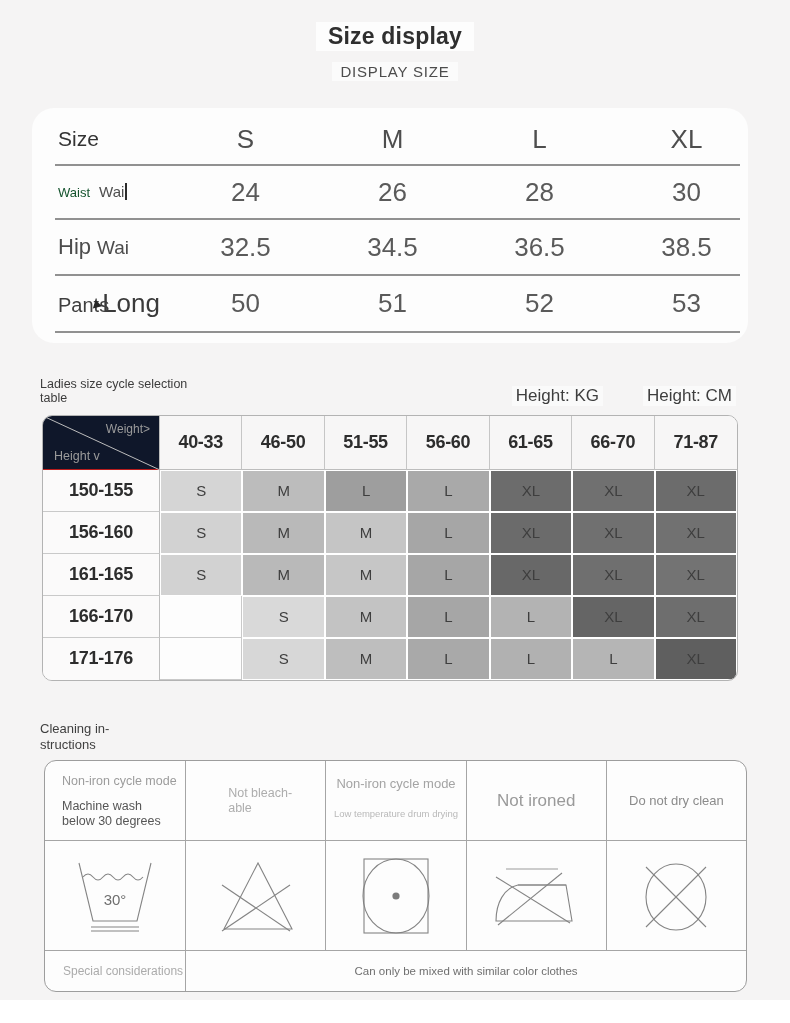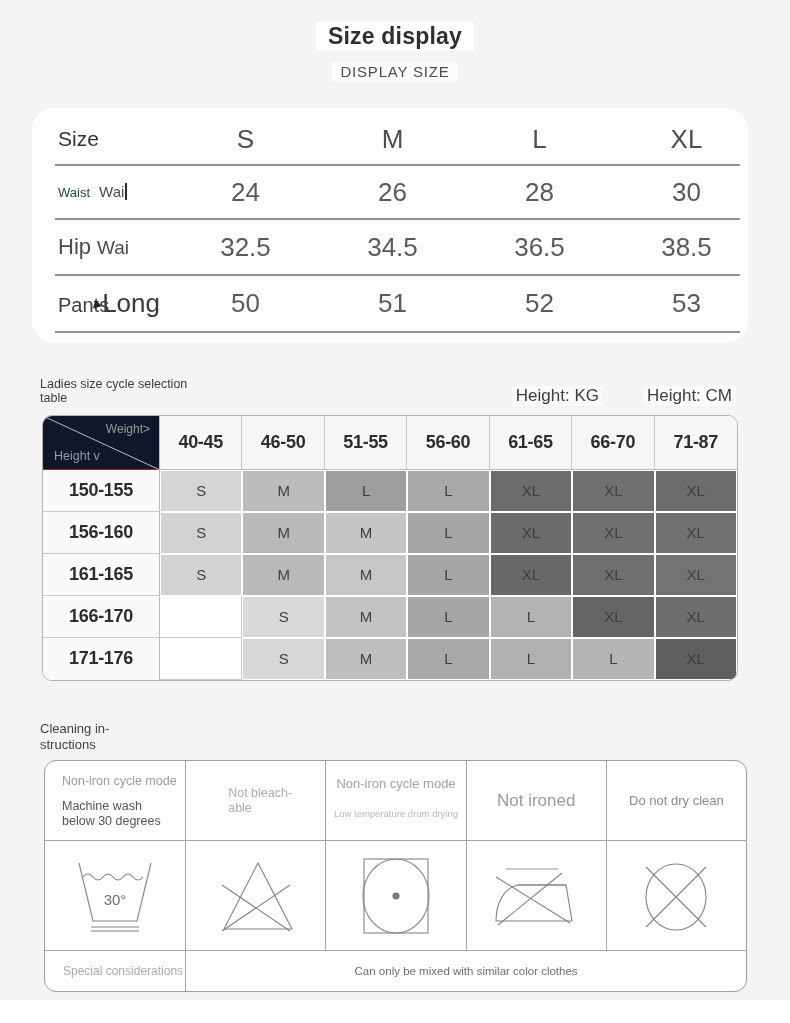--- a/index.html
+++ b/index.html
@@ -189,21 +189,21 @@
   </div>
 
   <div class="grid-table">
     <div class="g-corner">
       <svg class="diag" width="117" height="54" viewBox="0 0 117 54">
           <line x1="0" y1="0" x2="117" y2="54" stroke="#bdbdbd" stroke-width="1"></line>
         </svg>
       <span class="w-lab">Weight&gt;</span>
       <span class="h-lab">Height v</span>
     </div>
-    <div class="g-head">40-45</div>
+    <div class="g-head">40-33</div>
     <div class="g-head">46-50</div>
     <div class="g-head">51-55</div>
     <div class="g-head">56-60</div>
     <div class="g-head">61-65</div>
     <div class="g-head">66-70</div>
     <div class="g-head last">71-87</div>
 
     <div class="g-height">150-155</div>
     <div class="g-cell" style="background: rgb(213, 213, 213);">S</div>
     <div class="g-cell" style="background: rgb(188, 188, 188);">M</div>

